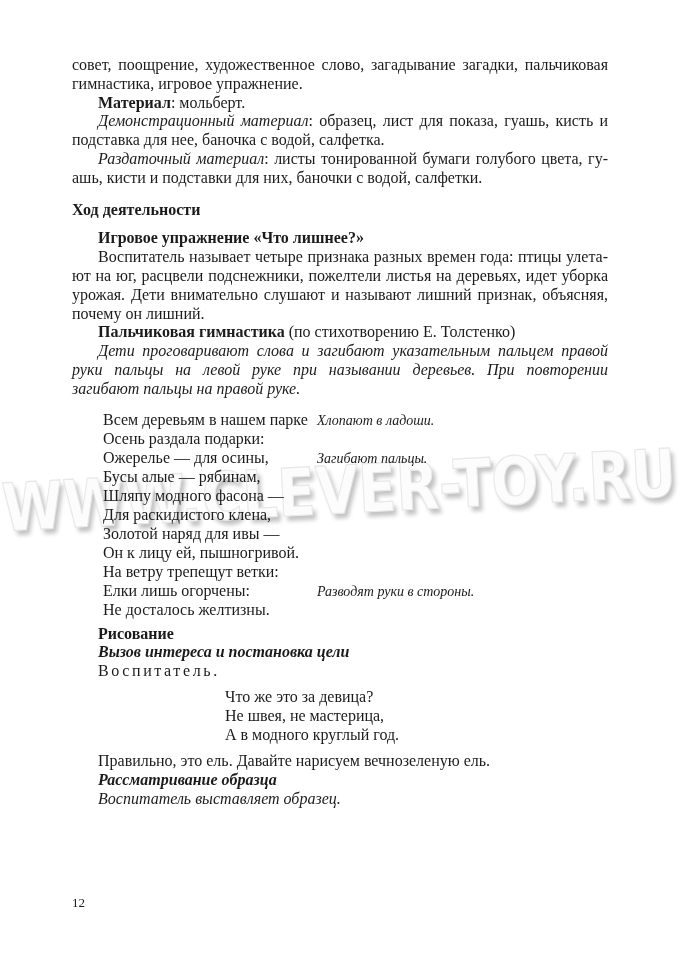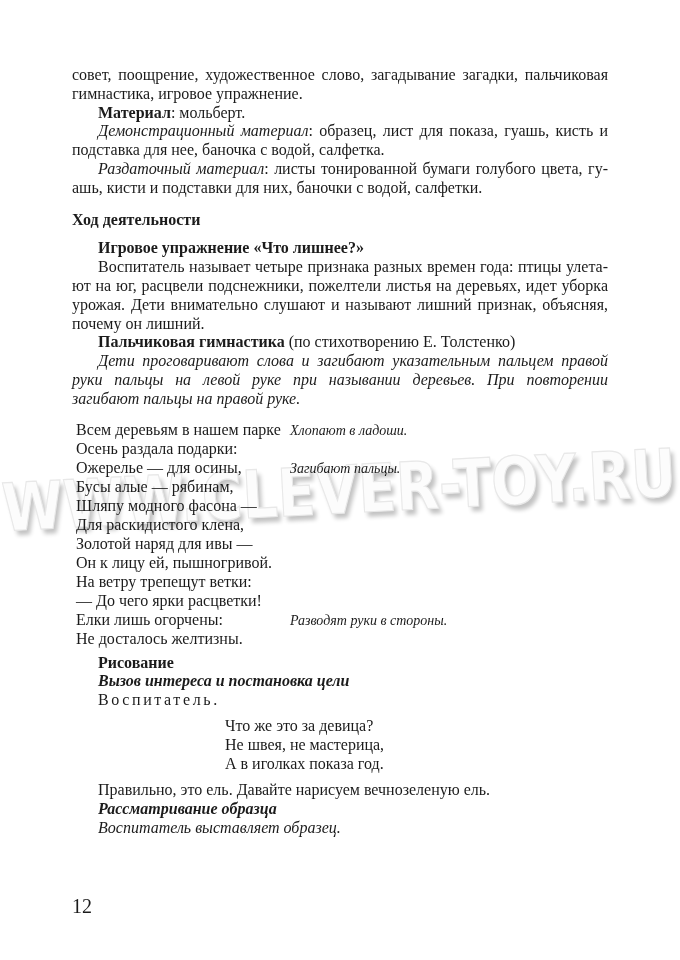--- a/index.html
+++ b/index.html
@@ -17,49 +17,49 @@
     font-size:66px; white-space:nowrap; letter-spacing:0;
     color:#fcfcfc;
     -webkit-text-stroke:1.2px #e8e8e8;
     text-shadow:4px 5px 5px #c3c3c3, 0 0 1px #eeeeee;
     transform:rotate(-3deg) scaleX(0.84);
     transform-origin:0 50%;
     pointer-events:none;
   }
   
   .content {
-    position:absolute; left:72px; top:66px; width:536px; z-index:1;
+    position:absolute; left:72px; top:56px; width:536px; z-index:1;
     font-size:16px; line-height:18.8px;
   }
   .content p { margin:0; text-indent:26px; text-align:justify; }
   .flush { text-indent:0 !important; }
   .b  { font-weight:bold; }
   .i  { font-style:italic; }
   .bi { font-weight:bold; font-style:italic; }
   .center-heading {
     text-align:left; text-indent:0 !important;
     font-weight:bold; margin-top:13px !important;
   }
   .mt-game { margin-top:10px !important; }
   .instruction { font-style:italic; }
   .poem { margin-top:11px; margin-left:4px; line-height:19px; }
-  .poem-row { position:relative; }
+  .poem-row { position:relative;margin-left:27px; }
   .poem-note {
     position:absolute; left:214px; top:1px;
     font-style:italic; font-size:14px; white-space:nowrap;
   }
   .sec-heading { margin-top:6px !important; }
   .speaker { letter-spacing:2.6px; }
   .riddle { margin-top:7px; margin-left:153px; line-height:18.8px; }
   .riddle div { margin:0; }
   .riddle-author { margin-left:40px; font-style:italic; }
   .answer { margin-top:8px !important; }
   .page-num {
     position:absolute; left:72px; top:895px; z-index:1;
-    font-size:20px; color:#1b1b1b;
+    font-size:13px; color:#1b1b1b;
   }
 </style>
 </head>
 <body>
 
 <div class="page">
 
   <div class="watermark">WWW.CLEVER-TOY.RU</div>
 
   <div class="content">
@@ -85,35 +85,34 @@
     <div class="poem">
       <div class="poem-row"><span>Всем деревьям в нашем парке</span><span class="poem-note">Хлопают в ладоши.</span></div>
       <div class="poem-row"><span>Осень раздала подарки:</span></div>
       <div class="poem-row"><span>Ожерелье — для осины,</span><span class="poem-note">Загибают пальцы.</span></div>
       <div class="poem-row"><span>Бусы алые — рябинам,</span></div>
       <div class="poem-row"><span>Шляпу модного фасона —</span></div>
       <div class="poem-row"><span>Для раскидистого клена,</span></div>
       <div class="poem-row"><span>Золотой наряд для ивы —</span></div>
       <div class="poem-row"><span>Он к лицу ей, пышногривой.</span></div>
       <div class="poem-row"><span>На ветру трепещут ветки:</span></div>
-      <div class="poem-row"><span>— До чего ярки расцветки!</span></div>
       <div class="poem-row"><span>Елки лишь огорчены:</span><span class="poem-note">Разводят руки в стороны.</span></div>
       <div class="poem-row"><span>Не досталось желтизны.</span></div>
     </div>
 
     <p class="sec-heading"><span class="b">Рисование</span></p>
 
     <p><span class="bi">Вызов интереса и постановка цели</span></p>
 
     <p><span class="speaker">Воспитатель.</span></p>
 
     <div class="riddle">
       <div>Что же это за девица?</div>
       <div>Не швея, не мастерица,</div>
-      <div>А в иголках показа год.</div>
+      <div>А в модного круглый год.</div>
     </div>
 
     <p class="answer">Правильно, это ель. Давайте нарисуем вечнозеленую ель.</p>
 
     <p><span class="bi">Рассматривание образца</span></p>
 
     <p class="i">Воспитатель выставляет образец.</p>
 
   </div>
 

